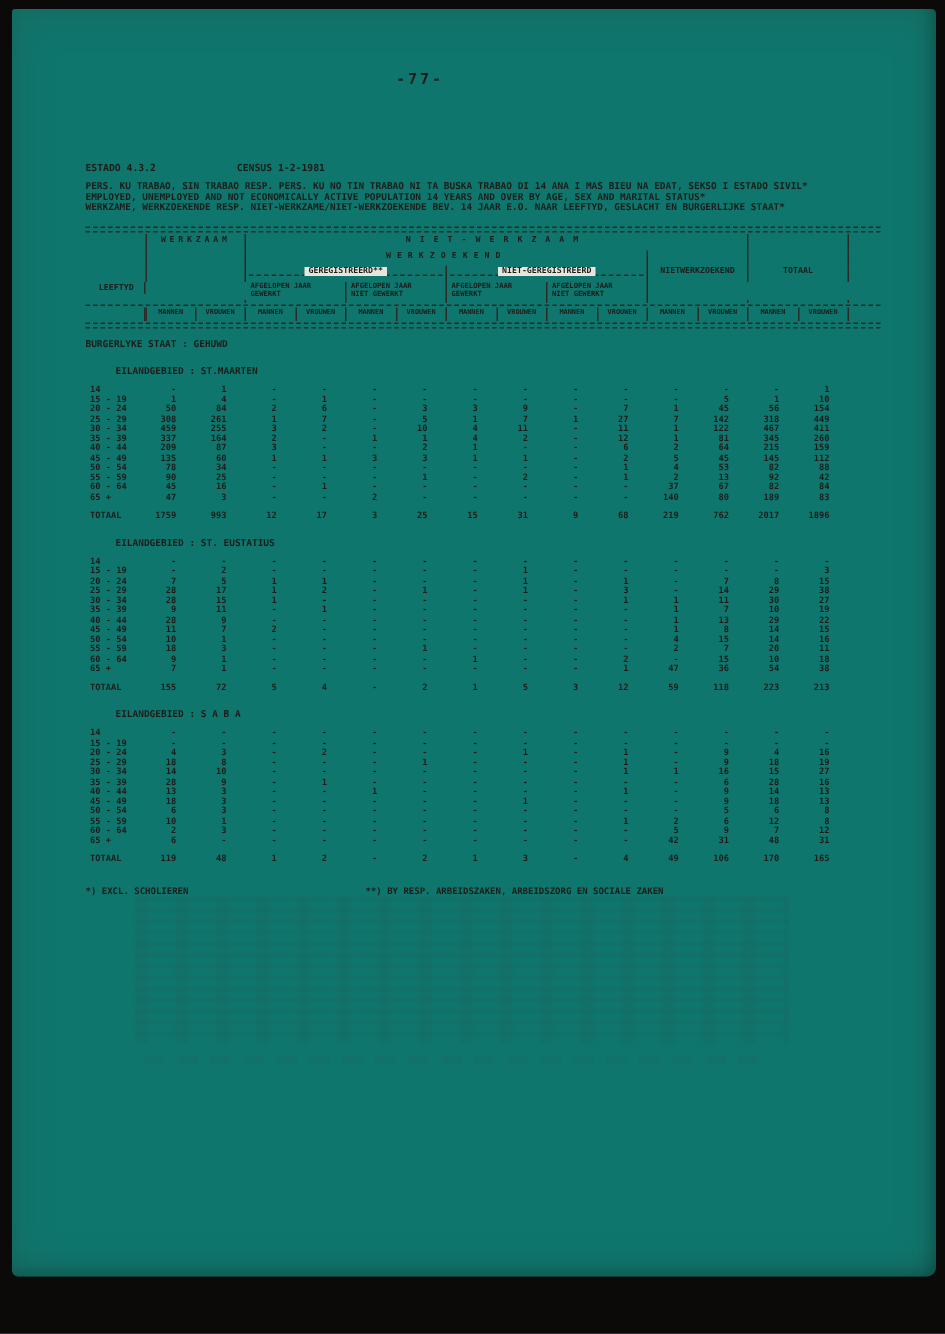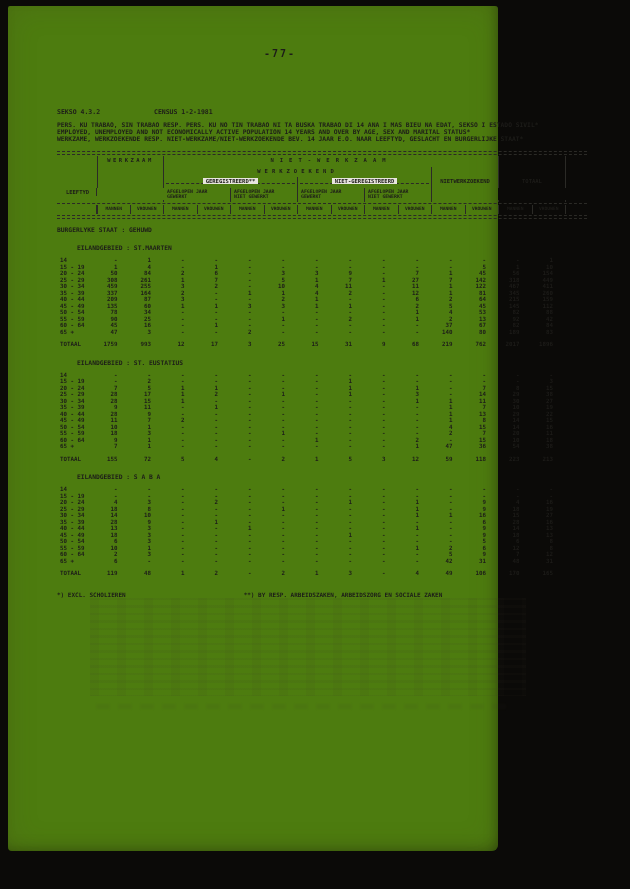--- a/index.html
+++ b/index.html
@@ -4,22 +4,22 @@
 <style>
   html,body{margin:0;padding:0;}
   body{
     width:630px;height:889px;
     background:#0b0a08;
     position:relative;
     overflow:hidden;
     font-family:"DejaVu Sans Mono", monospace;
   }
   .page{
-    position:absolute;left:8px;top:6px;width:490px;height:845px;
-    background:#4d7c0f;
+    position:absolute;left:8px;top:6px;width:616px;height:845px;
+    background:#0f766e;
     border-radius:2px 3px 6px 4px;
     box-shadow:inset 0 0 30px rgba(70,60,40,.18), inset -10px 0 14px -10px rgba(0,0,0,.35), inset 0 -10px 16px -10px rgba(0,0,0,.30);
     color:#1d1c19;
   }
   .pageno{
     position:absolute;top:42px;left:0;width:544px;text-align:center;
     font-size:10px;font-weight:700;letter-spacing:2px;
   }
   .content{position:absolute;left:49px;top:102px;width:530px;}
   .titlerow{font-size:6.5px;font-weight:700;height:9px;}
@@ -78,21 +78,21 @@
 </head>
 <body>
 
 <div class="page">
 
   <div class="pageno">-77-</div>
 
   <div class="content">
 
     <div class="titlerow">
-      <span>SEKSO 4.3.2</span>
+      <span>ESTADO 4.3.2</span>
       <span class="census">CENSUS 1-2-1981</span>
     </div>
 
     <div class="desc">
       <div>PERS. KU TRABAO, SIN TRABAO RESP. PERS. KU NO TIN TRABAO NI TA BUSKA TRABAO DI 14 ANA I MAS BIEU NA EDAT, SEKSO I ESTADO SIVIL*</div>
       <div>EMPLOYED, UNEMPLOYED AND NOT ECONOMICALLY ACTIVE POPULATION 14 YEARS AND OVER BY AGE, SEX AND MARITAL STATUS*</div>
       <div>WERKZAME, WERKZOEKENDE RESP. NIET-WERKZAME/NIET-WERKZOEKENDE BEV. 14 JAAR E.O. NAAR LEEFTYD, GESLACHT EN BURGERLIJKE STAAT*</div>
     </div>
 
     <div class="thead">

